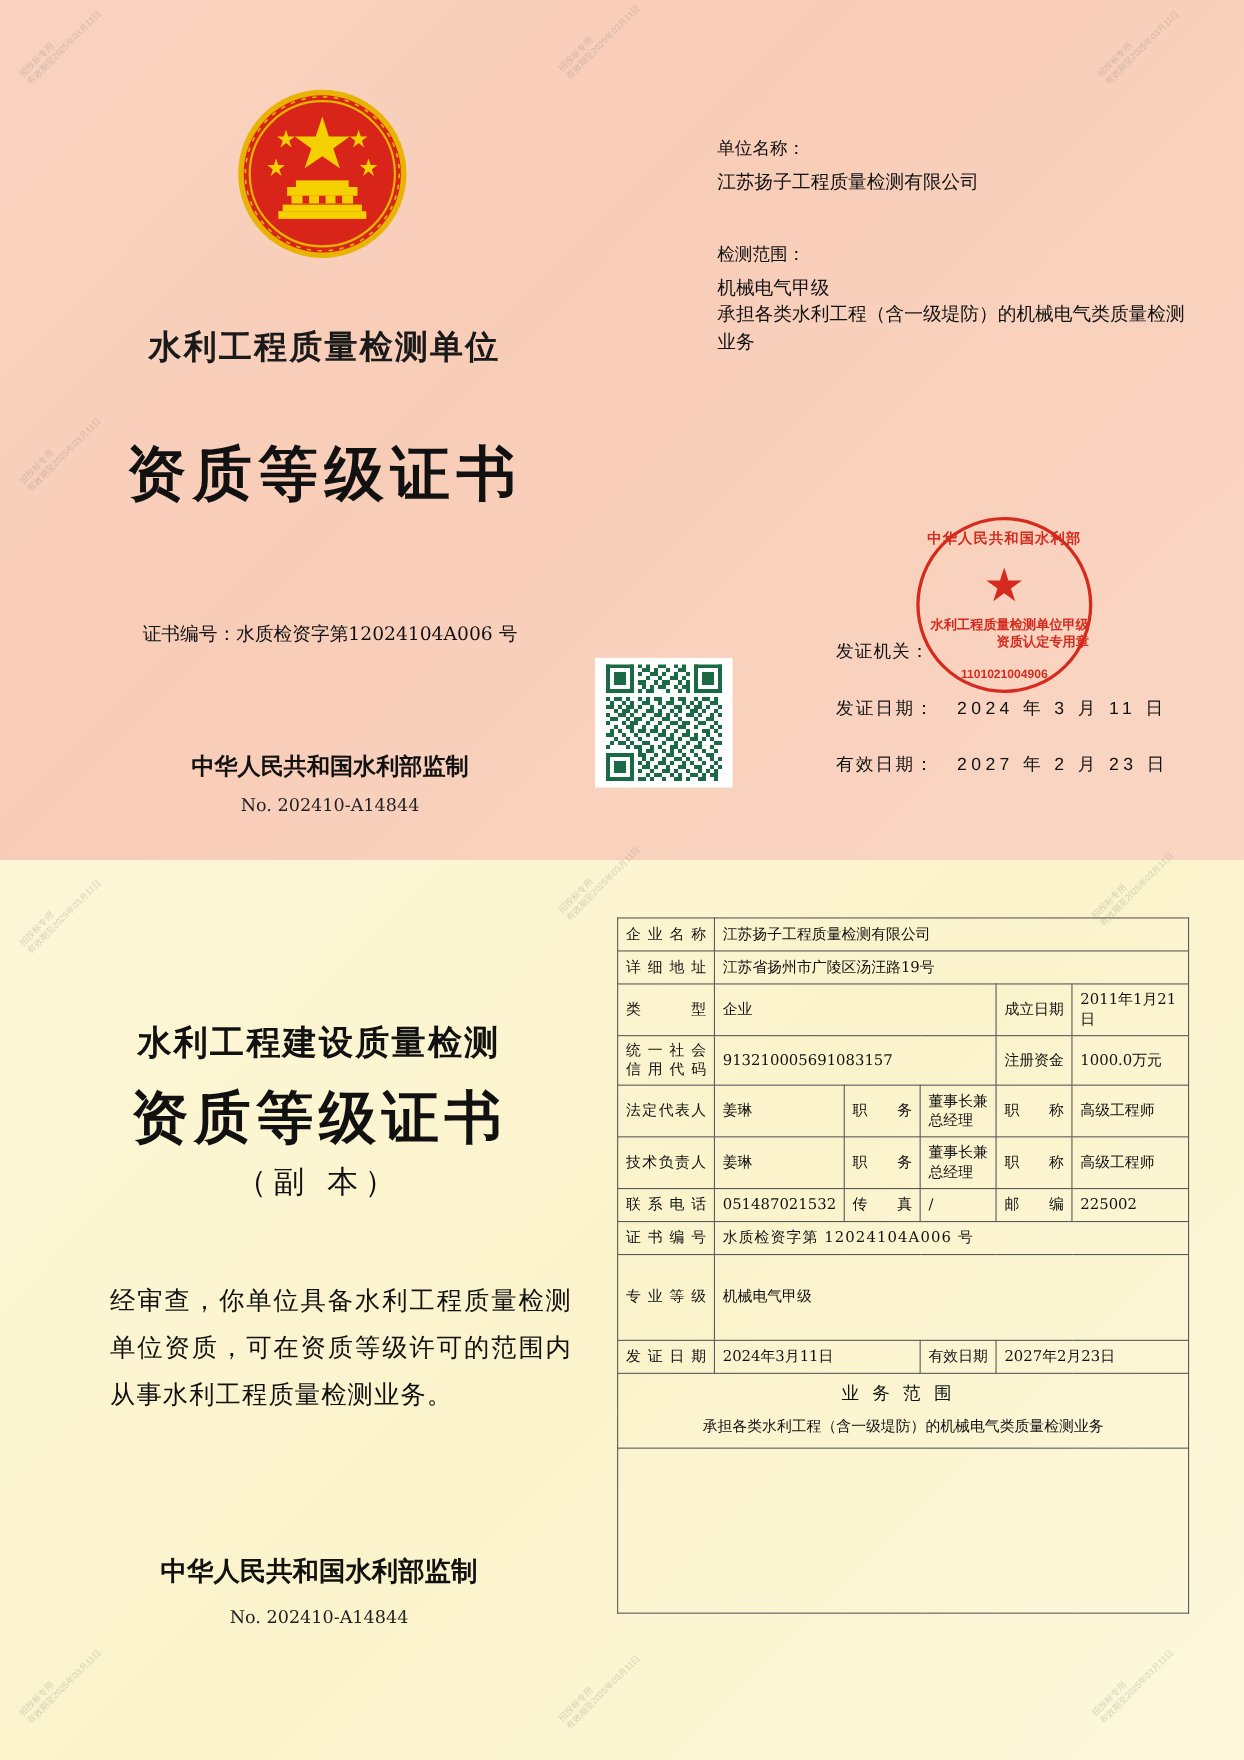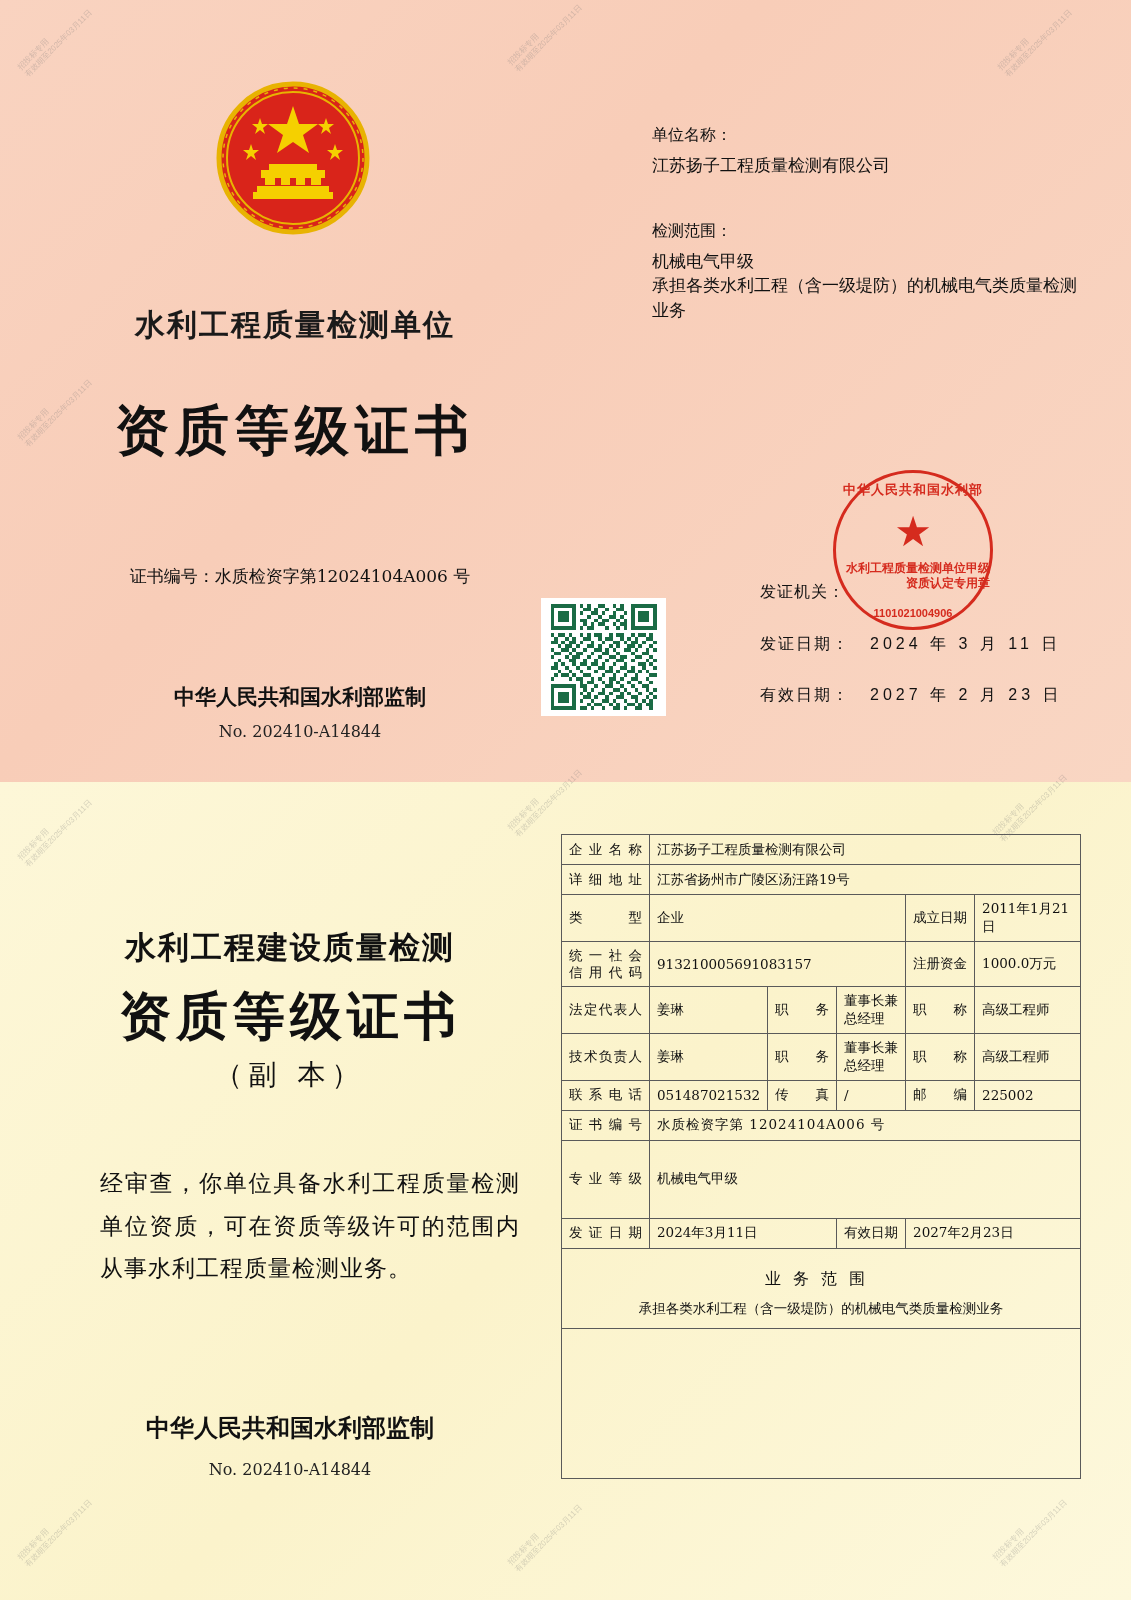--- a/index.html
+++ b/index.html
@@ -15,21 +15,21 @@
 
   
   .cert-top {
     position:absolute; left:0; top:0; width:1131px; height:782px;
     background: linear-gradient(135deg,#f9d3c0 0%, #f8cdb8 40%, #f9d6c3 100%);
   }
   .cert-top .emblem {
     position:absolute; left:213px; top:78px; width:160px; height:160px;
   }
   .title-cn1 {
-    position:absolute; left:60px; top:305px; width:470px;
+    position:absolute; left:60px; top:295px; width:470px;
     text-align:center; font-size:30px; letter-spacing:2px; color:#1a1a1a;
     font-family:"DejaVu Sans", sans-serif; font-weight:600;
   }
   .title-cn2 {
     position:absolute; left:60px; top:395px; width:470px;
     text-align:center; font-size:54px; letter-spacing:6px; color:#111;
     font-family:"DejaVu Sans", sans-serif; font-weight:700;
   }
   .cert-no {
     position:absolute; left:60px; top:565px; width:480px;
@@ -131,21 +131,21 @@
     border-collapse:collapse; font-family:"DejaVu Serif", serif;
   }
   .tbl td {
     border:1px solid #5a5a5a; padding:5px 7px; font-size:13.5px; color:#111;
     height:30px; vertical-align:middle;
   }
   .tbl td.lbl { width:88px; text-align:justify; text-align-last:justify; white-space:nowrap; }
   .tbl td.lbl2 { width:62px; text-align:justify; text-align-last:justify; white-space:nowrap; }
   .tbl td.lbl3 { width:62px; text-align:justify; text-align-last:justify; white-space:nowrap; }
   .tbl td.two-line { line-height:1.25; }
-  .tbl td.biz-head { text-align:center; font-size:16px; letter-spacing:12px; padding-top:20px; }
+  .tbl td.biz-head { text-align:center; font-size:16px; letter-spacing:12px; padding-top:8px; }
   .tbl td.biz-body { text-align:center; font-size:13.5px; padding-bottom:10px; border-top:none; }
   .tbl td.tall { height:78px; }
   .tbl td.sealcell { height:150px; }
   .certno-cell { letter-spacing:1px; }
 
   
   .wm {
     position:absolute; color:rgba(120,120,120,0.30); font-size:8px;
     transform:rotate(-45deg); white-space:nowrap; pointer-events:none;
     font-family:"Liberation Sans", sans-serif; line-height:1.3;

